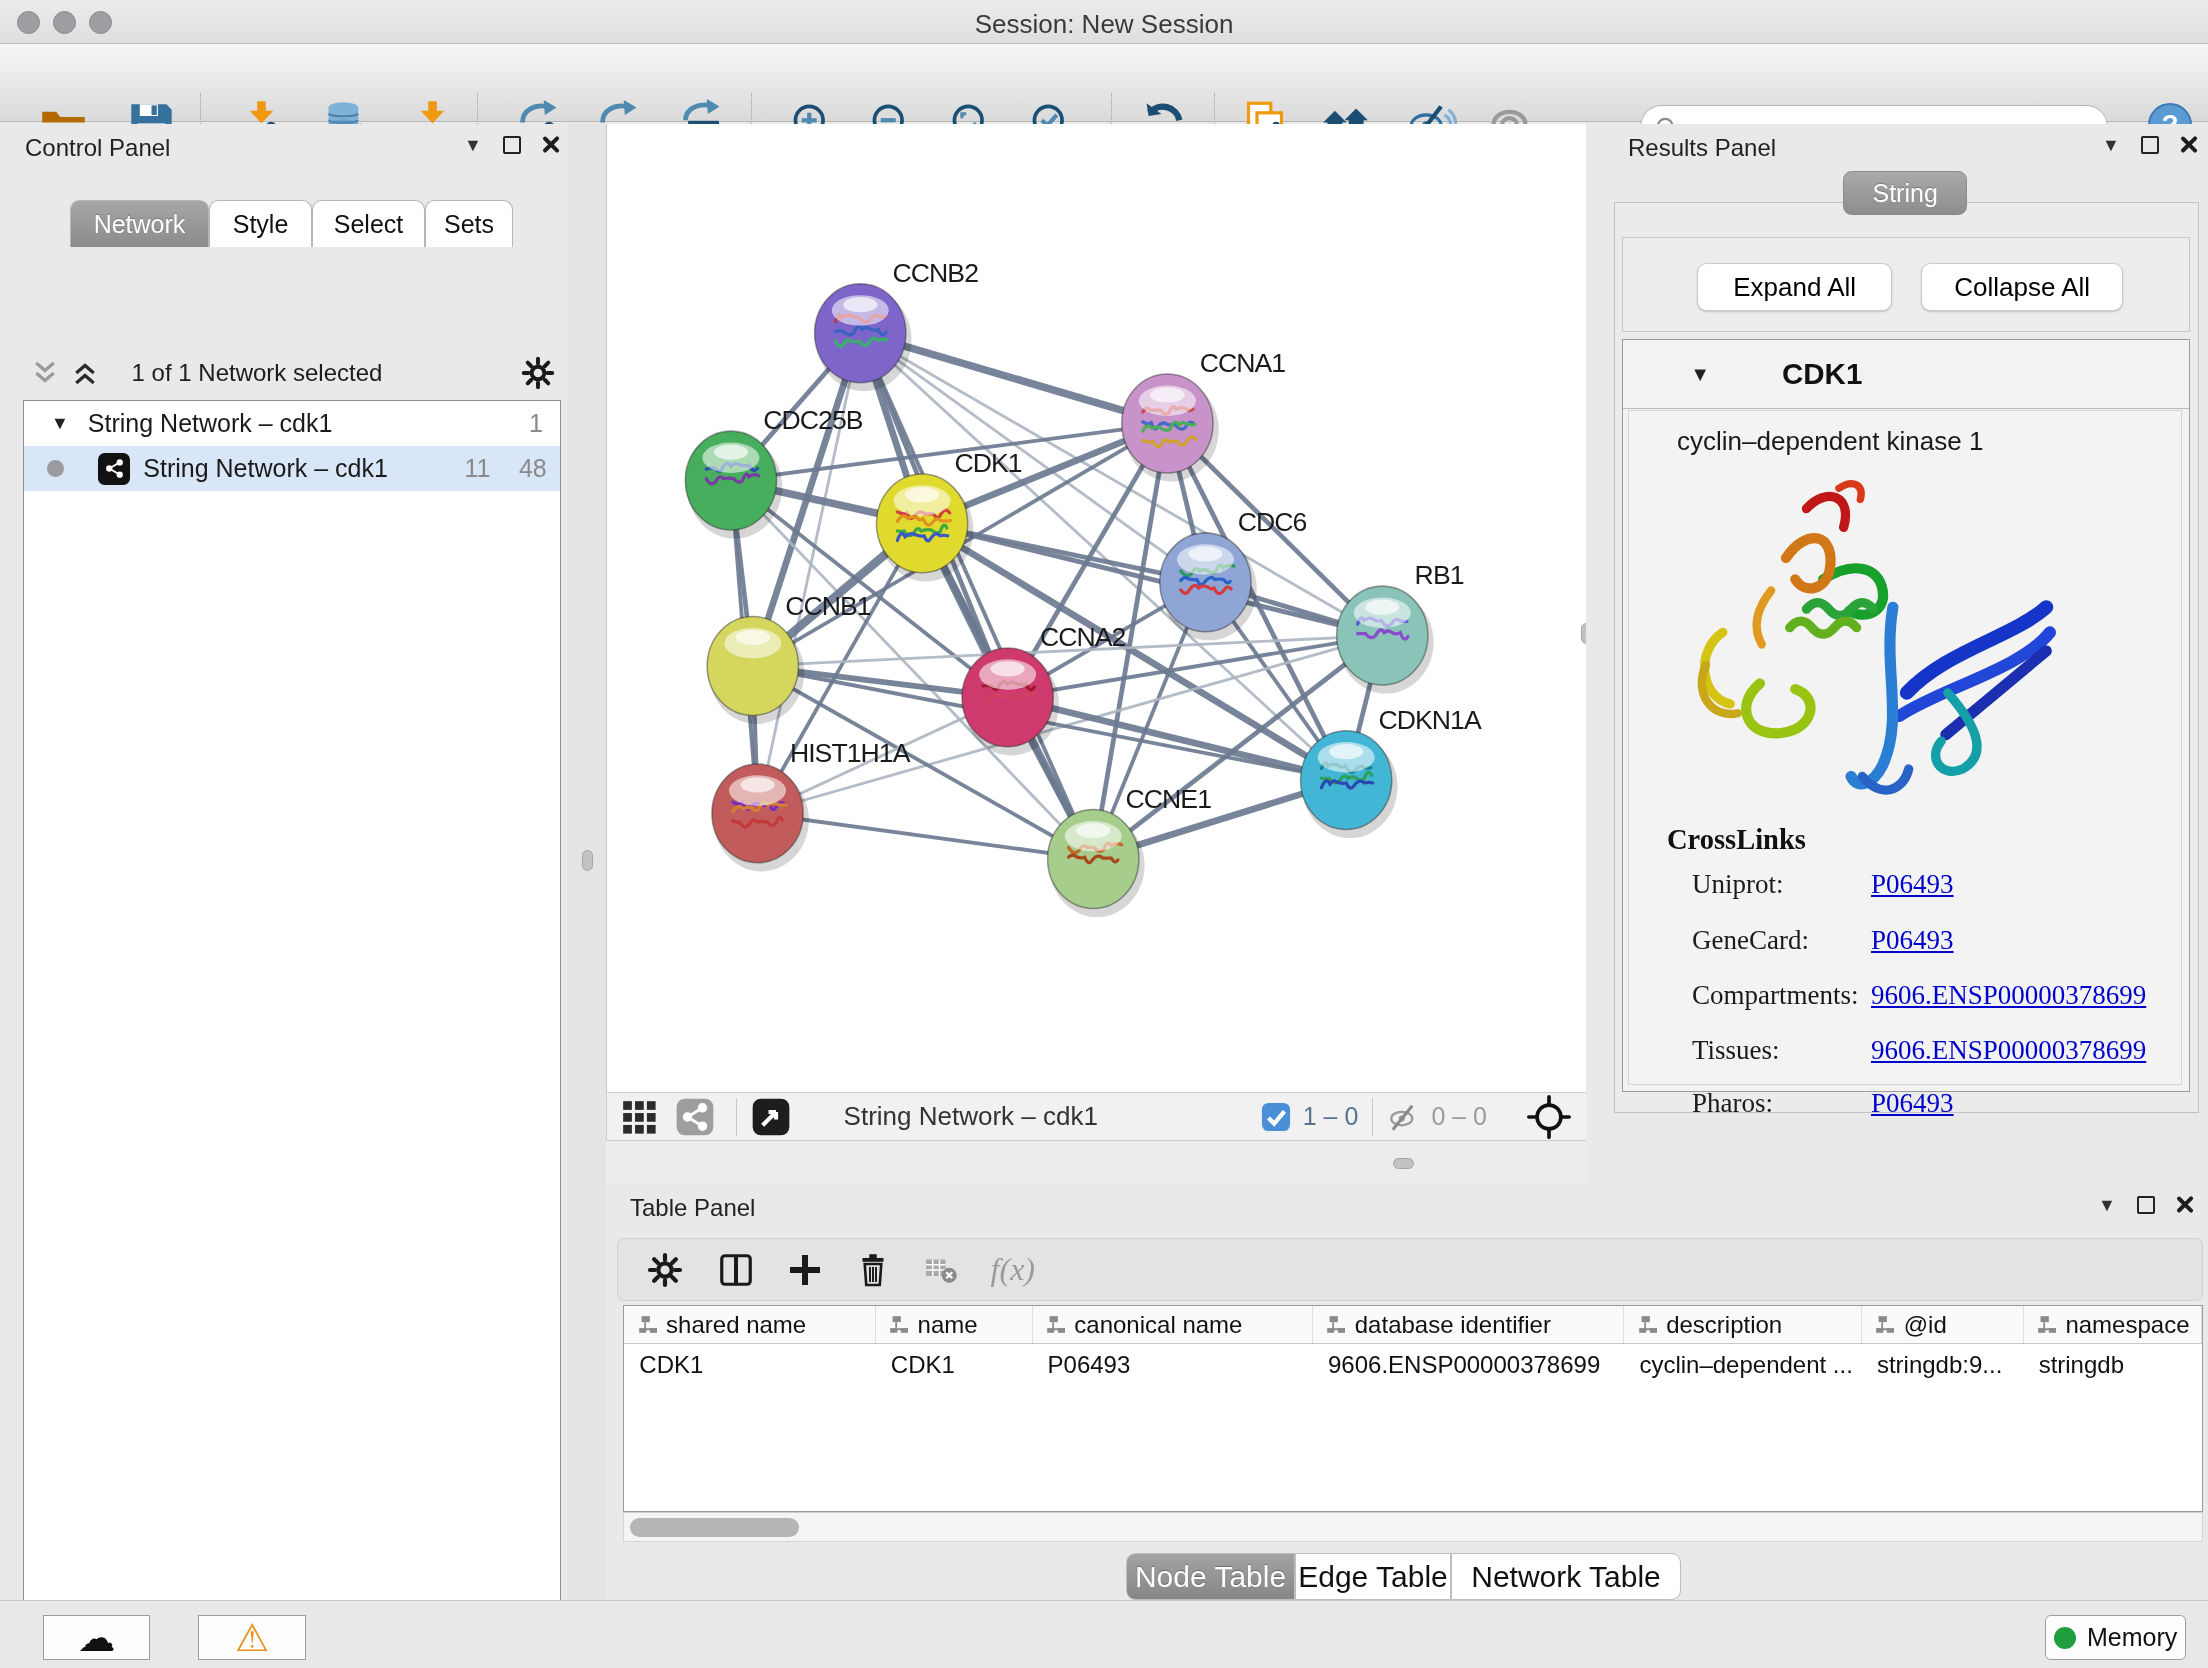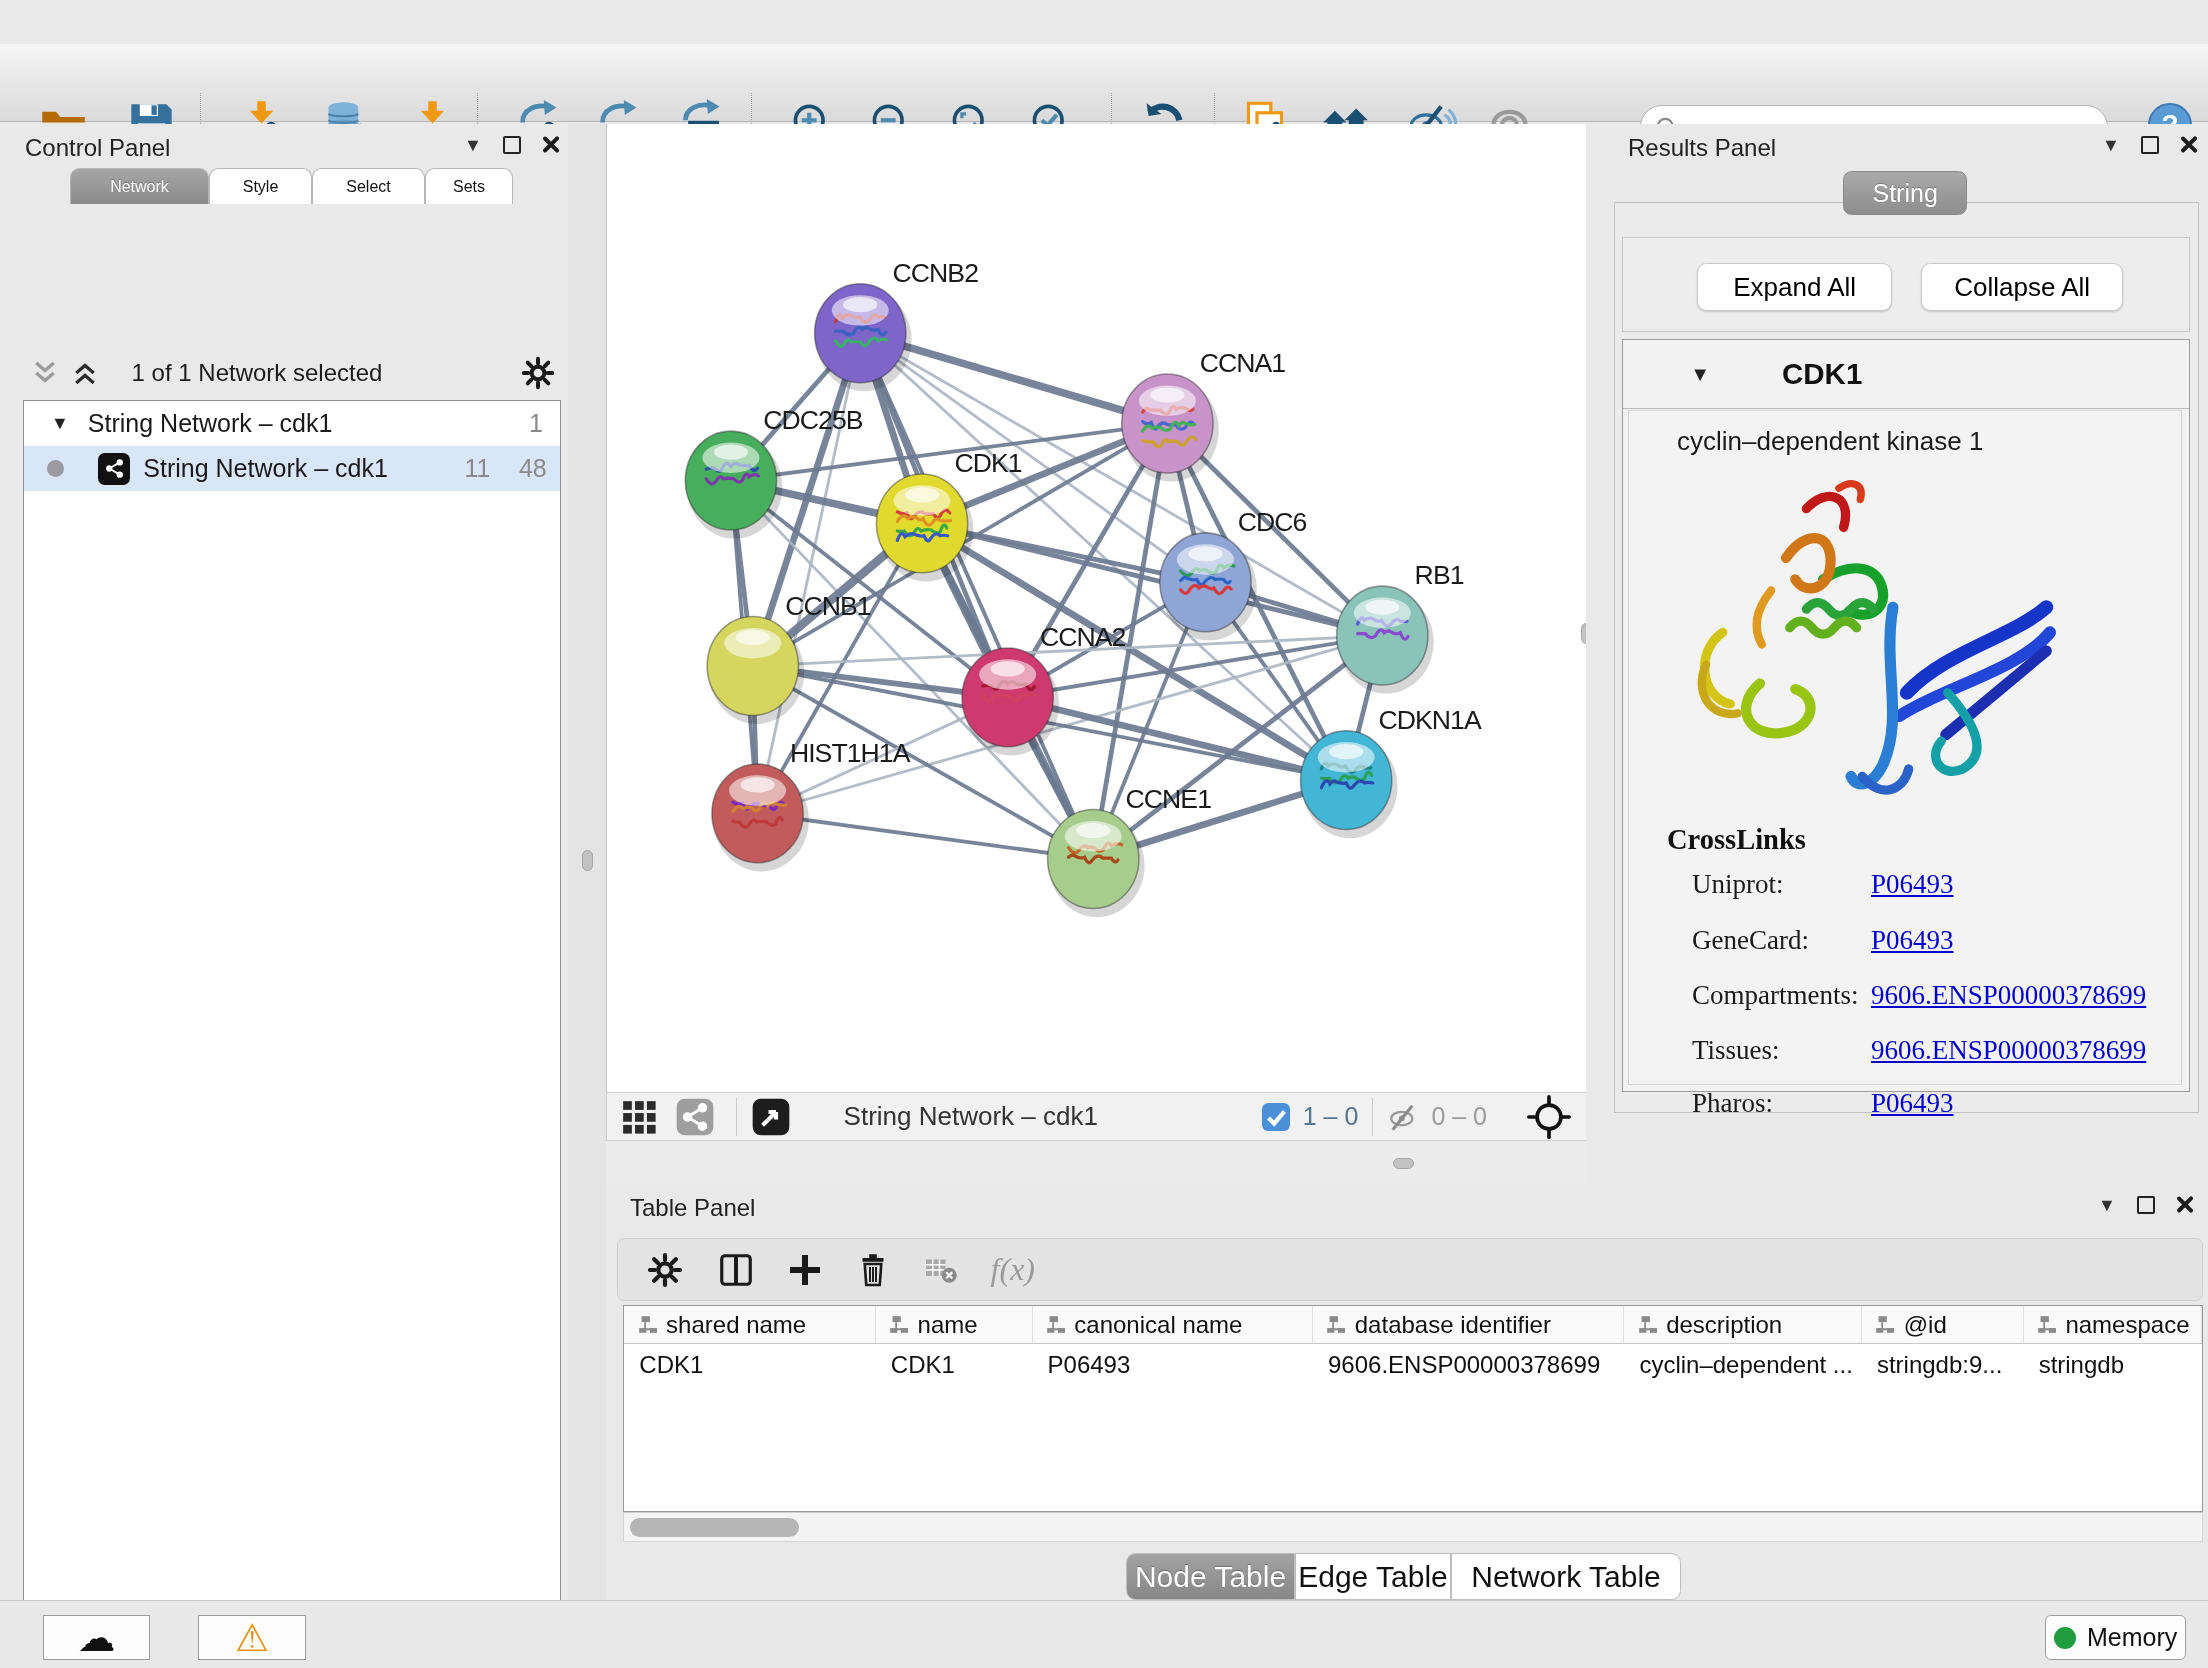--- a/index.html
+++ b/index.html
@@ -25,21 +25,21 @@
   #control-panel { left:0; top:124px; width:568px; height:1476px; background:#e9e9e9; }
   .panel-title { font-size:24px; color:#222; }
   .panel-hicons { position:absolute; display:flex; gap:21px; align-items:center; }
   .caret { font-size:18px; color:#333; line-height:1; }
   .float-ico { width:18px; height:18px; border:2.4px solid #222; border-radius:1.9px; }
   .x-ico { position:relative; width:19px; height:19px; }
   .x-ico::before,.x-ico::after { content:""; position:absolute; left:7.6px; top:-1px; width:4.3px; height:21px; background:#1d1d1d; border-radius:1.9px; }
   .x-ico::before { transform:rotate(45deg); } .x-ico::after { transform:rotate(-45deg); }
 
   .tabs-row { position:absolute; display:flex; }
-  .tab { height:36px; display:flex; align-items:center; justify-content:center; font-size:16px; background:#fff; border:1px solid #b6b6b6; border-bottom:none; border-radius:9.5px 9.5px 0 0; color:#111; }
+  .tab { height:47px; display:flex; align-items:center; justify-content:center; font-size:25px; background:#fff; border:1px solid #b6b6b6; border-bottom:none; border-radius:9.5px 9.5px 0 0; color:#111;margin-top:32px; }
   .tab.sel { background:linear-gradient(#a6a6a6,#8b8b8b); color:#fff; text-shadow:0 -1px 1px rgba(0,0,0,.25); }
 
   #cp-subheader { position:absolute; left:0; top:224px; width:568px; height:49px; display:flex; align-items:center; }
   #cp-summary { position:absolute; left:0; width:514px; text-align:center; font-size:24px; color:#1c1c1c; }
   #net-tree { position:absolute; left:23px; top:276px; width:538px; height:1294px; background:#fff; border:1.9px solid #8f8f8f; }
   .tree-row { position:relative; height:45px; display:flex; align-items:center; font-size:25px; color:#1a1a1a; }
   .tree-row.sel { background:#d8e6f8; }
   .share-badge { width:32px; height:32px; background:#111; border-radius:6.7px; display:flex; align-items:center; justify-content:center; }
   .dotball { width:17px; height:17px; border-radius:50%; background:#9a9aa0; }
   .gray-num { color:#8a8a8a; }
@@ -97,20 +97,26 @@
   #memory-btn { border-radius:5.7px; font-size:25px; color:#111; }
   .green-dot { width:22px; height:22px; border-radius:50%; background:#1f9d3f; }
   .warn-glyph { color:#e8921a; font-size:38px; line-height:1; font-family:"DejaVu Sans",sans-serif; }
   .cloud-glyph { color:#111; font-size:38px; line-height:1; font-family:"DejaVu Sans",sans-serif; }
 </style>
 </head>
 <body>
 
 <div id="app">
 
+  <div id="titlebar" class="abs">
+    <span class="tlight" style="left:17px"></span>
+    <span class="tlight" style="left:53px"></span>
+    <span class="tlight" style="left:89px"></span>
+    <div id="window-title">Session: New Session</div>
+  </div>
 
   <div id="toolbar" class="abs">
     <svg class="tbi" style="left:38px" viewBox="0 0 48 48">
         <path d="M4 12h13l4 5h23v5H4z" fill="#b36b00"></path>
         <path d="M2 41l8-17h37l-8 17z" fill="#f2a33c"></path>
       </svg>
     <svg class="tbi" style="left:126px" viewBox="0 0 48 48">
         <path d="M5 5h33l5 5v33H5z" fill="#35719c"></path>
         <rect x="13" y="5" width="17" height="11" fill="#fff"></rect>
         <rect x="24" y="6" width="5" height="9" fill="#35719c"></rect>

